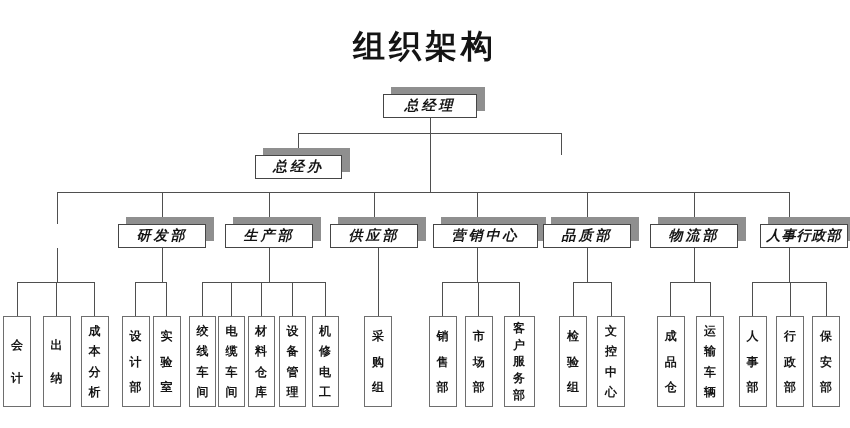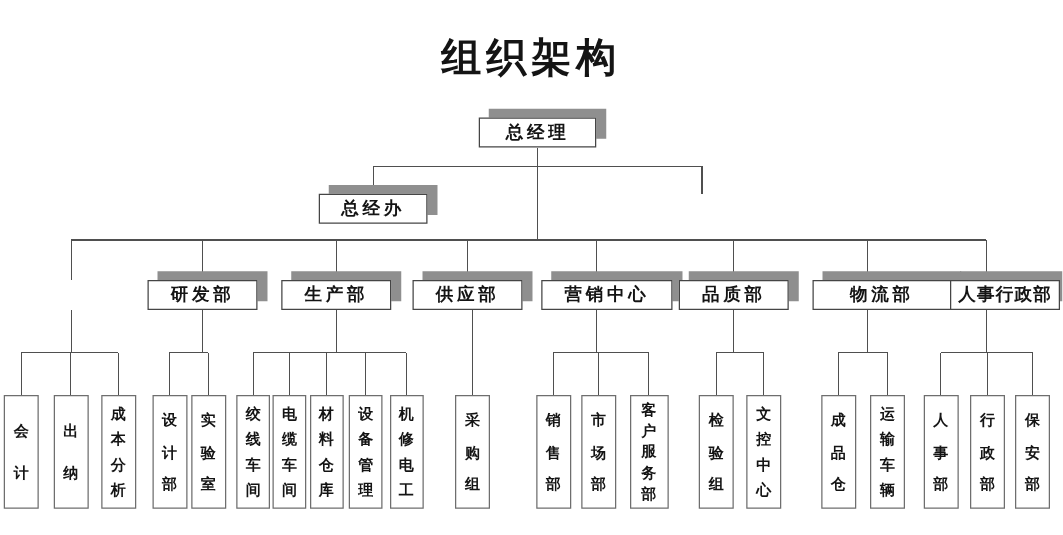--- a/index.html
+++ b/index.html
@@ -11,21 +11,21 @@
     position:absolute;left:0;top:25px;width:100%;margin:0;text-align:center;
     font-size:32px;font-weight:700;letter-spacing:4px;
   }
   .connectors{position:absolute;left:0;top:0;pointer-events:none;}
   .connectors path{stroke:#4f4f4f;stroke-width:1;fill:none;shape-rendering:crispEdges;}
   .node{
     position:absolute;background:#ffffff;border:1.5px solid #454545;box-sizing:border-box;
     display:flex;align-items:center;justify-content:center;
     font-size:14px;font-weight:700;letter-spacing:3px;white-space:nowrap;
   }
-  .shadowed{box-shadow:8px -7px 0 0 #8f8f8f;}
+  .shadowed{box-shadow:8px -7px 0 0 #8f8f8f;font-style:italic;}
   .dept5{letter-spacing:1px;margin-left:15px;}
   .vbox{
     position:absolute;background:#ffffff;border:1.3px solid #6e6e6e;box-sizing:border-box;
     display:flex;flex-direction:column;justify-content:space-evenly;align-items:center;
     font-size:12px;font-weight:700;line-height:1;
   }
   .vch{display:block;}
 </style>
 </head>
 <body>
@@ -49,21 +49,21 @@
 
   <div class="node shadowed" style="left:383px;top:94px;width:94px;height:24px">总经理</div>
 
   <div class="node shadowed" style="left:255px;top:155px;width:87px;height:24px">总经办</div>
 
   <div class="node shadowed" style="left:118px;top:224px;width:88px;height:24px">研发部</div>
   <div class="node shadowed" style="left:225px;top:224px;width:88px;height:24px">生产部</div>
   <div class="node shadowed" style="left:330px;top:224px;width:88px;height:24px">供应部</div>
   <div class="node shadowed" style="left:433px;top:224px;width:105px;height:24px">营销中心</div>
   <div class="node shadowed" style="left:543px;top:224px;width:88px;height:24px">品质部</div>
-  <div class="node shadowed" style="left:650px;top:224px;width:111px;height:24px">物流部</div>
+  <div class="node shadowed" style="left:650px;top:224px;width:88px;height:24px">物流部</div>
   <div class="node shadowed dept5" style="left:745px;top:224px;width:88px;height:24px">人事行政部</div>
 
   <div class="vbox" style="left:3px;top:316px;width:28px;height:91px">
       <span class="vch">会</span>
       <span class="vch">计</span>
     </div>
   <div class="vbox" style="left:42.5px;top:316px;width:28px;height:91px">
       <span class="vch">出</span>
       <span class="vch">纳</span>
     </div>

